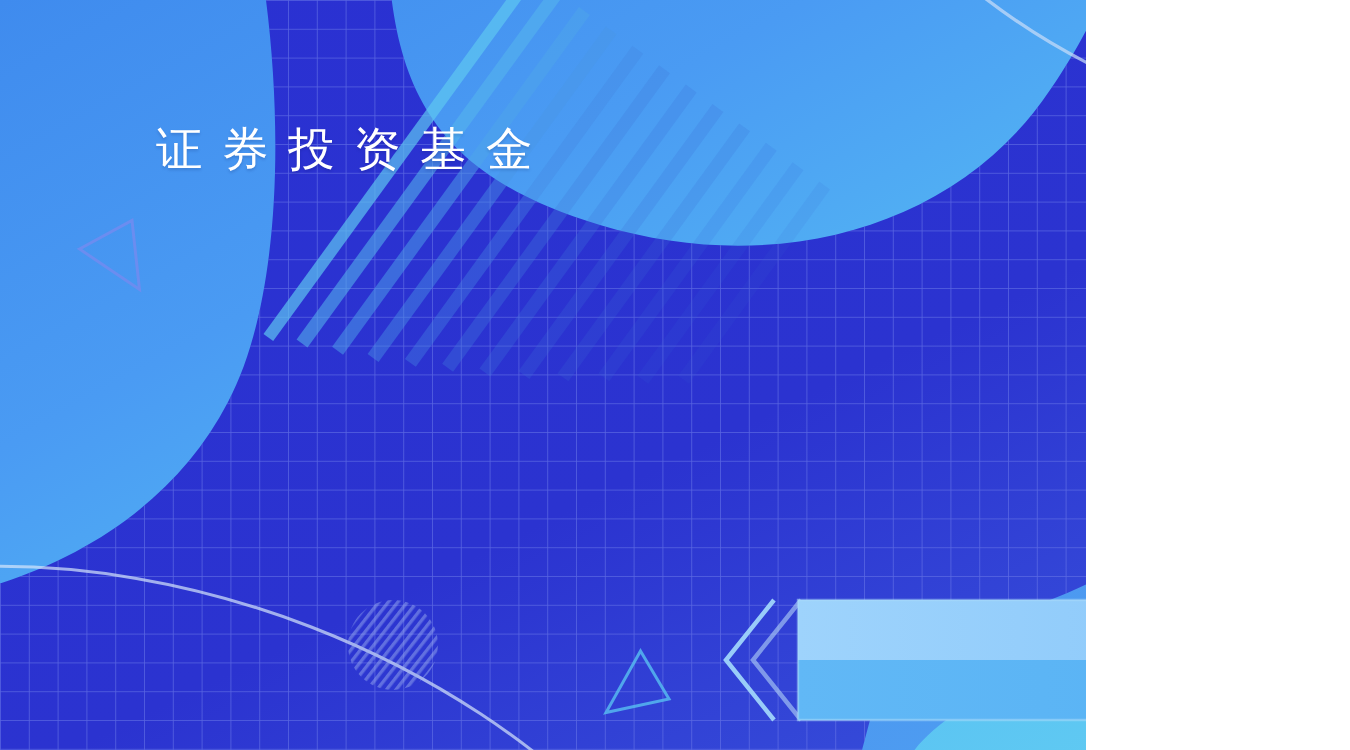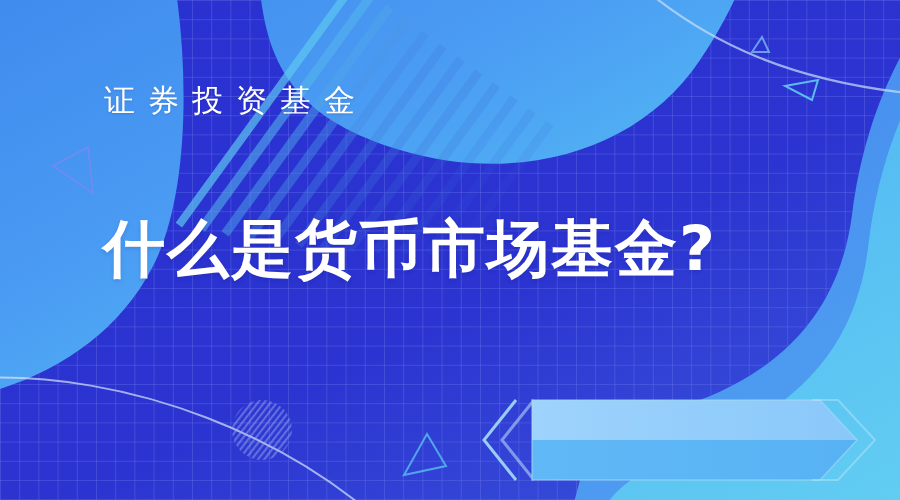--- a/index.html
+++ b/index.html
@@ -2,21 +2,21 @@
 <html><head>
 <meta charset="utf-8">
 <style>
   html, body {
     margin: 0;
     padding: 0;
     background: #ffffff;
   }
   #poster {
     position: relative;
-    width: 900px;
+    width: 724px;
     height: 500px;
     overflow: hidden;
     font-family: "Liberation Sans", "DejaVu Sans", sans-serif;
     background: linear-gradient(135deg, #3f8bee 0%, #4b9af3 25%, #55b6f2 55%, #5ec8f2 100%);
   }
   .layer {
     position: absolute;
     inset: 0;
     width: 900px;
     height: 500px;
@@ -193,16 +193,15 @@
         <path d="M 532,400 L 820,400 L 857,440 L 820,480 L 532,480 Z" fill="none" stroke="#a9daf9" stroke-width="1.6" opacity="0.55"></path>
       </g>
 
       <path d="M 812,400 L 838,400 L 875,440 L 838,480 L 812,480" fill="none" stroke="#bfe6fb" stroke-width="2" opacity="0.45"></path>
 
     </g>
   </svg>
 
   <div class="subtitle">证券投资基金</div>
 
-  <div class="maintitle">什么是货币市场基金?</div>
 
 
 </div>
 
 </body></html>

